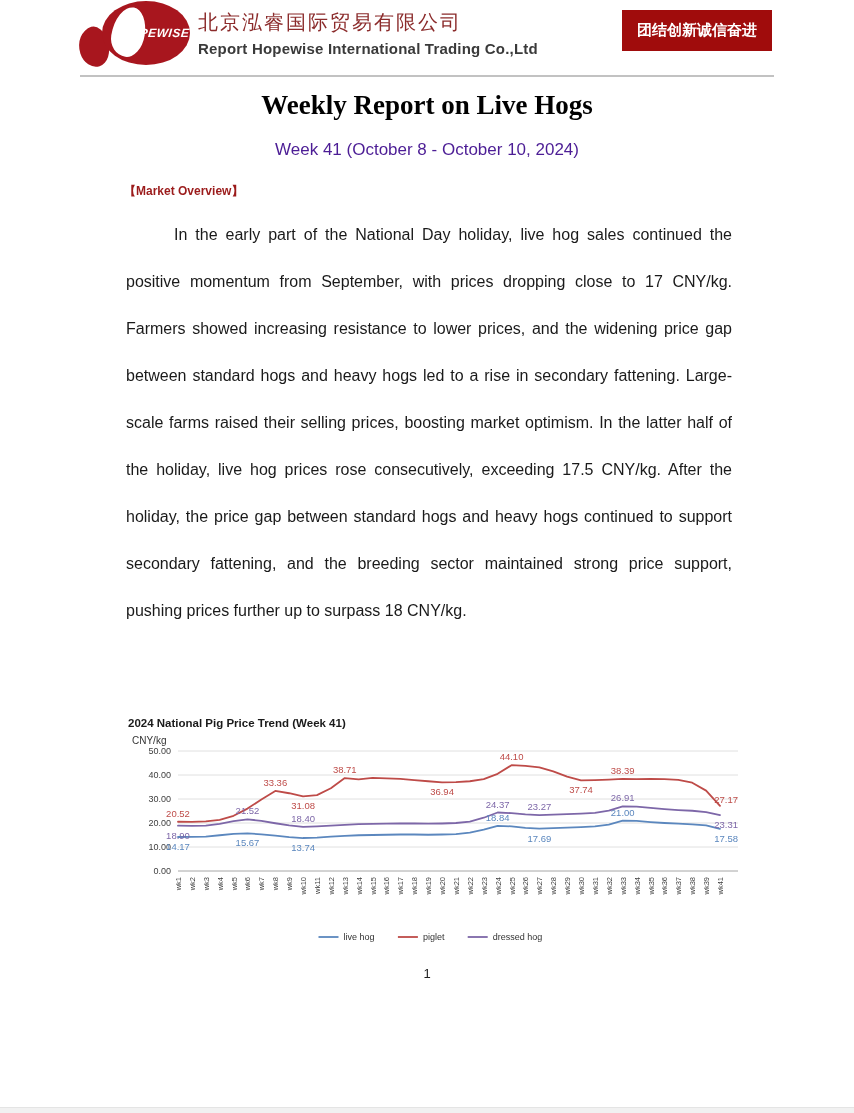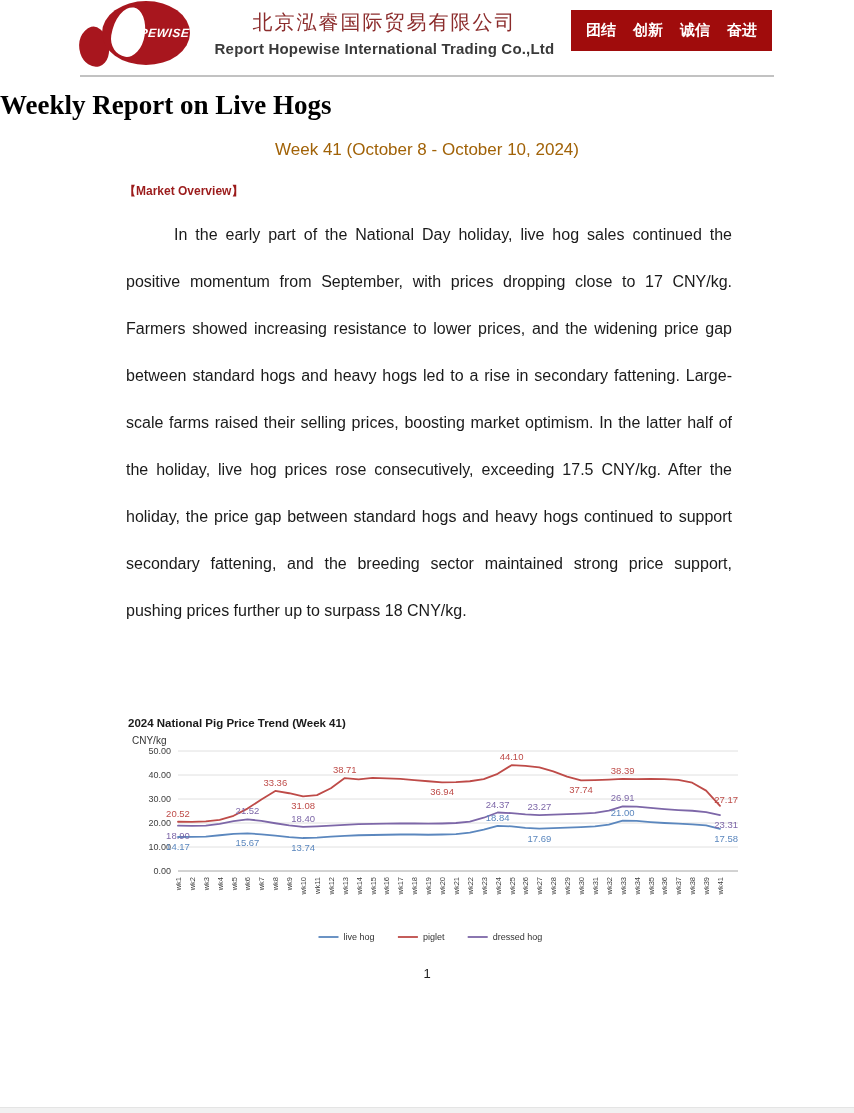--- a/index.html
+++ b/index.html
@@ -10,30 +10,30 @@
   
   .header{display:flex;align-items:flex-start;padding:0 82px 0 78px;height:68px;}
   .logo{position:relative;width:120px;height:68px;flex:0 0 auto;}
   .logo-crescent{position:absolute;left:1px;top:27px;width:30px;height:40px;
     background:#a8161e;border-radius:62% 38% 52% 48% / 55% 45% 55% 45%;transform:rotate(-18deg);}
   .logo-circle{position:absolute;left:24px;top:1px;width:88px;height:64px;background:#a8161e;border-radius:50%;}
   .logo-head{position:absolute;left:34px;top:7px;width:33px;height:50px;background:#ffffff;
     border-radius:55% 45% 48% 52% / 62% 52% 48% 38%;transform:rotate(9deg);}
   .logo-word{position:absolute;left:41px;top:26px;width:72px;text-align:center;
     color:#ffffff;font-style:italic;font-weight:bold;font-size:12px;letter-spacing:.5px;transform:skewX(-6deg);}
-  .header-center{flex:1;text-align:center;padding-top:9px;}
+  .header-center{flex:1;text-align:left;padding-top:9px;}
   .company-zh{font-family:"Liberation Serif",serif;font-size:20px;color:#8b2b2b;letter-spacing:2px;}
   .company-en{font-size:15px;font-weight:bold;color:#3a3a3a;margin-top:4px;letter-spacing:.2px;}
   .banner{flex:0 0 auto;margin-top:10px;height:41px;background:#a00c0c;color:#ffffff;
-    font-weight:bold;font-size:15px;display:flex;align-items:center;gap:17px;padding:0 15px;white-space:nowrap;}
+    font-weight:bold;font-size:15px;display:flex;align-items:center;padding:0 15px;white-space:nowrap;}
   .header-rule{margin:7px 80px 0 80px;border-bottom:2px solid #c2c2c2;}
   
-  .report-title{margin-top:13px;font-family:"Liberation Serif",serif;
+  .report-title{margin-top:13px;text-align:center;font-family:"Liberation Serif",serif;
     font-weight:bold;font-size:27px;color:#000000;}
-  .report-subtitle{margin-top:19px;text-align:center;font-size:17px;color:#a16207;}
+  .report-subtitle{margin-top:19px;text-align:center;font-size:17px;color:#4c1d95;}
   .section-heading{margin:23px 0 0 124px;color:#9b1b1b;font-weight:bold;font-size:12px;}
   .para{width:606px;margin-left:126px;font-size:16px;line-height:47px;
     text-align:justify;color:#1a1a1a;}
   .para1{margin-top:11px;height:490px;overflow:hidden;text-indent:48px;}
   .para2{margin-top:13px;height:91px;overflow:hidden;text-indent:48px;text-align-last:justify;}
   
   .chart{margin:15px 0 0 128px;width:612px;}
   .chart-title{width:612px;text-align:left;font-weight:bold;font-size:11.5px;color:#1a1a1a;height:14px;}
   .chart svg{display:block;overflow:visible;}
   

